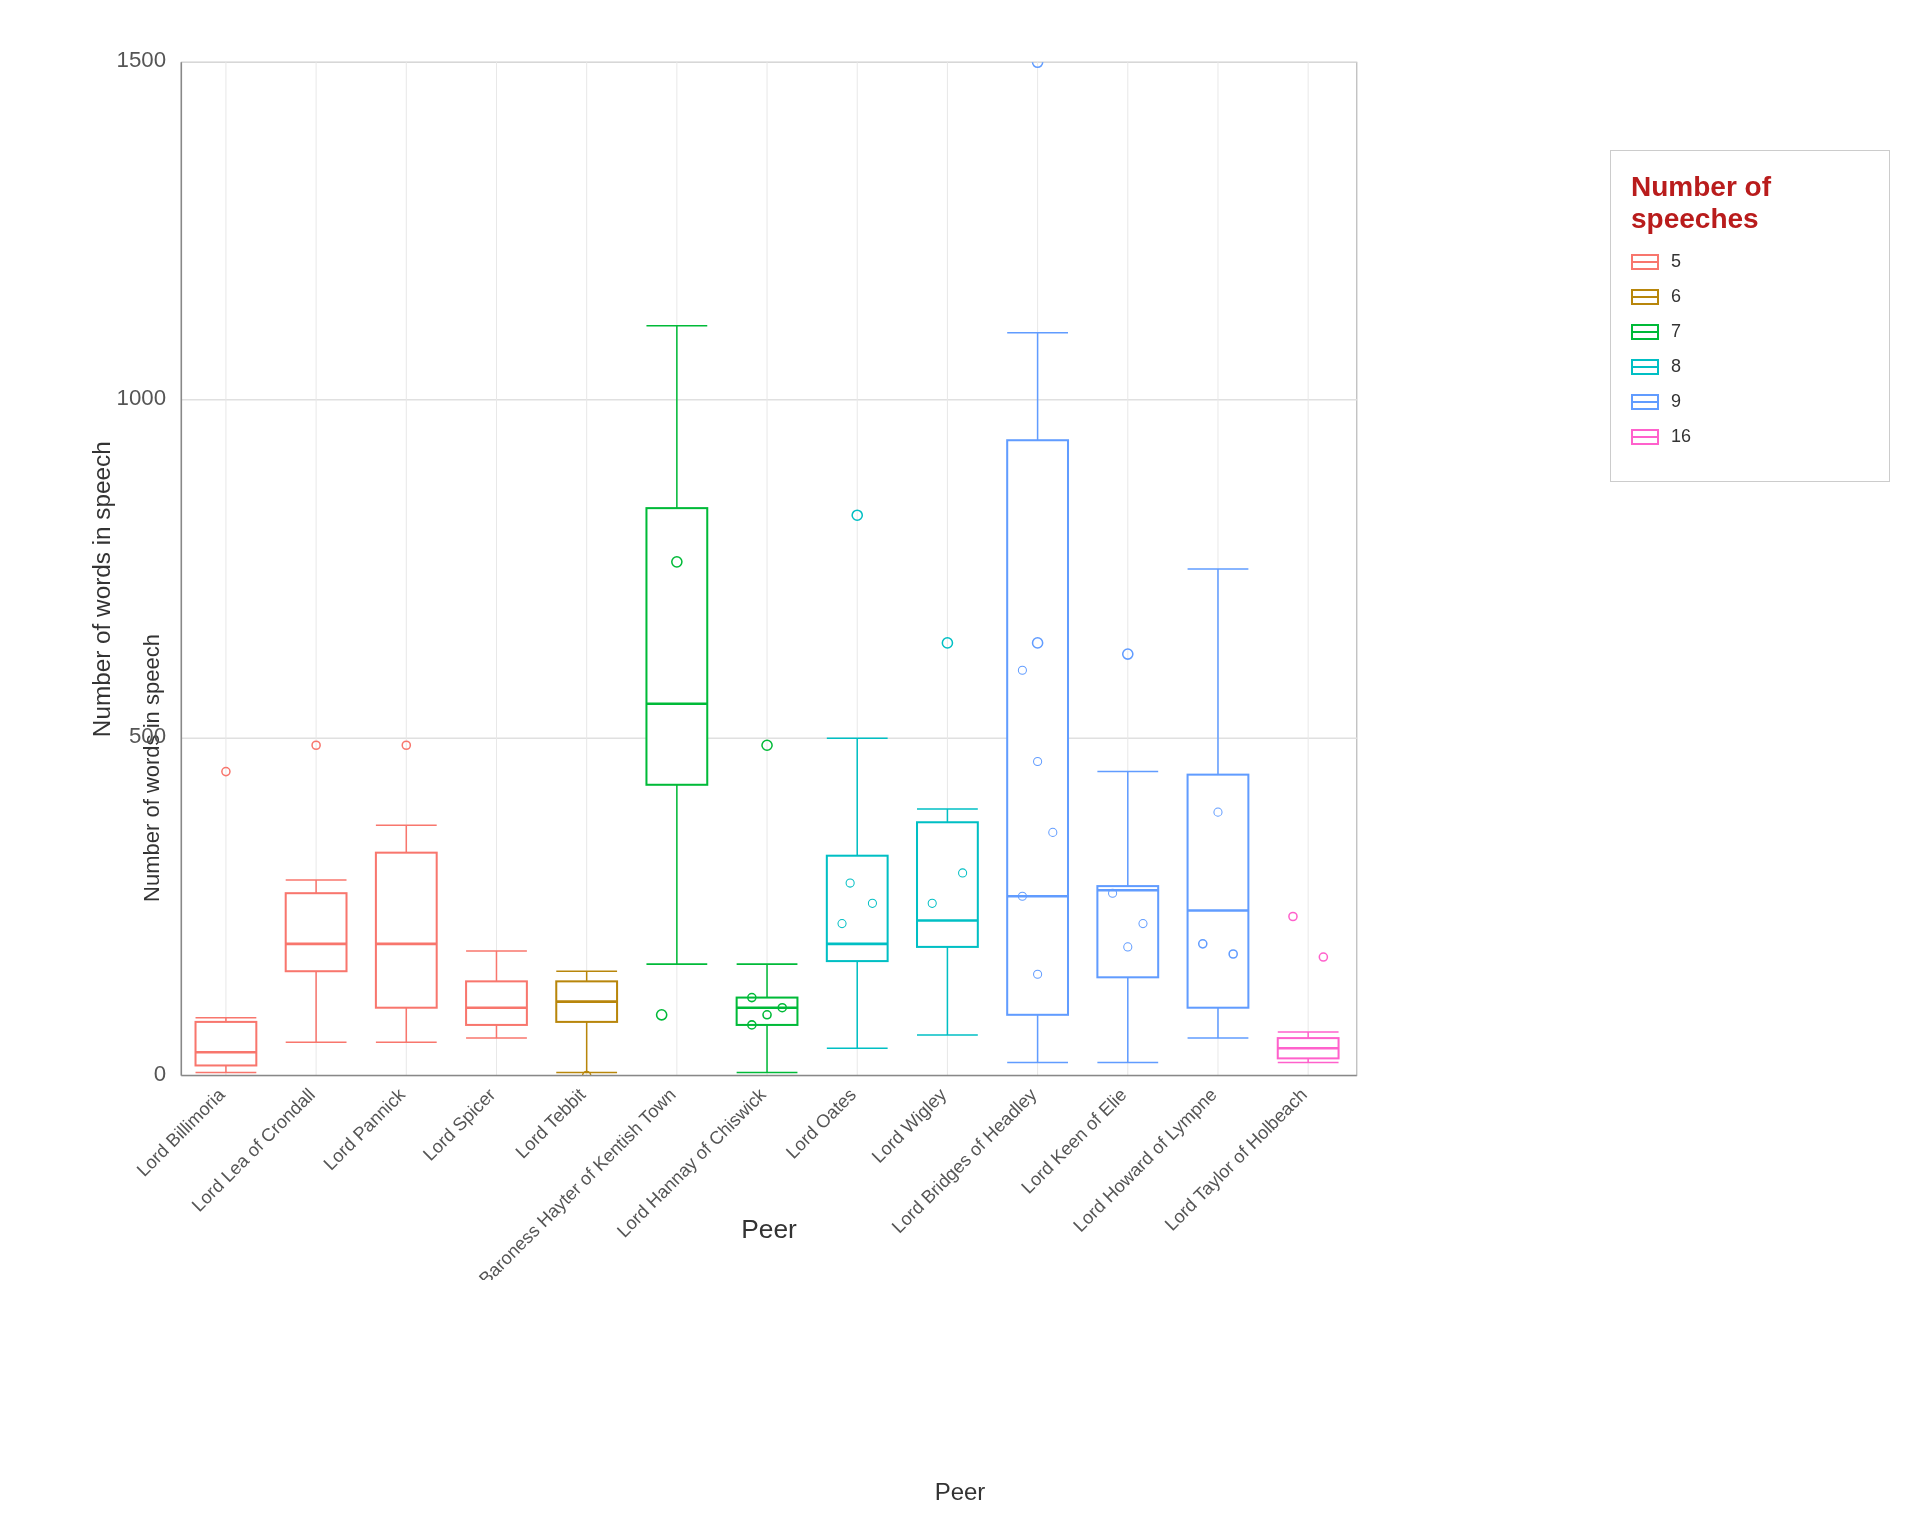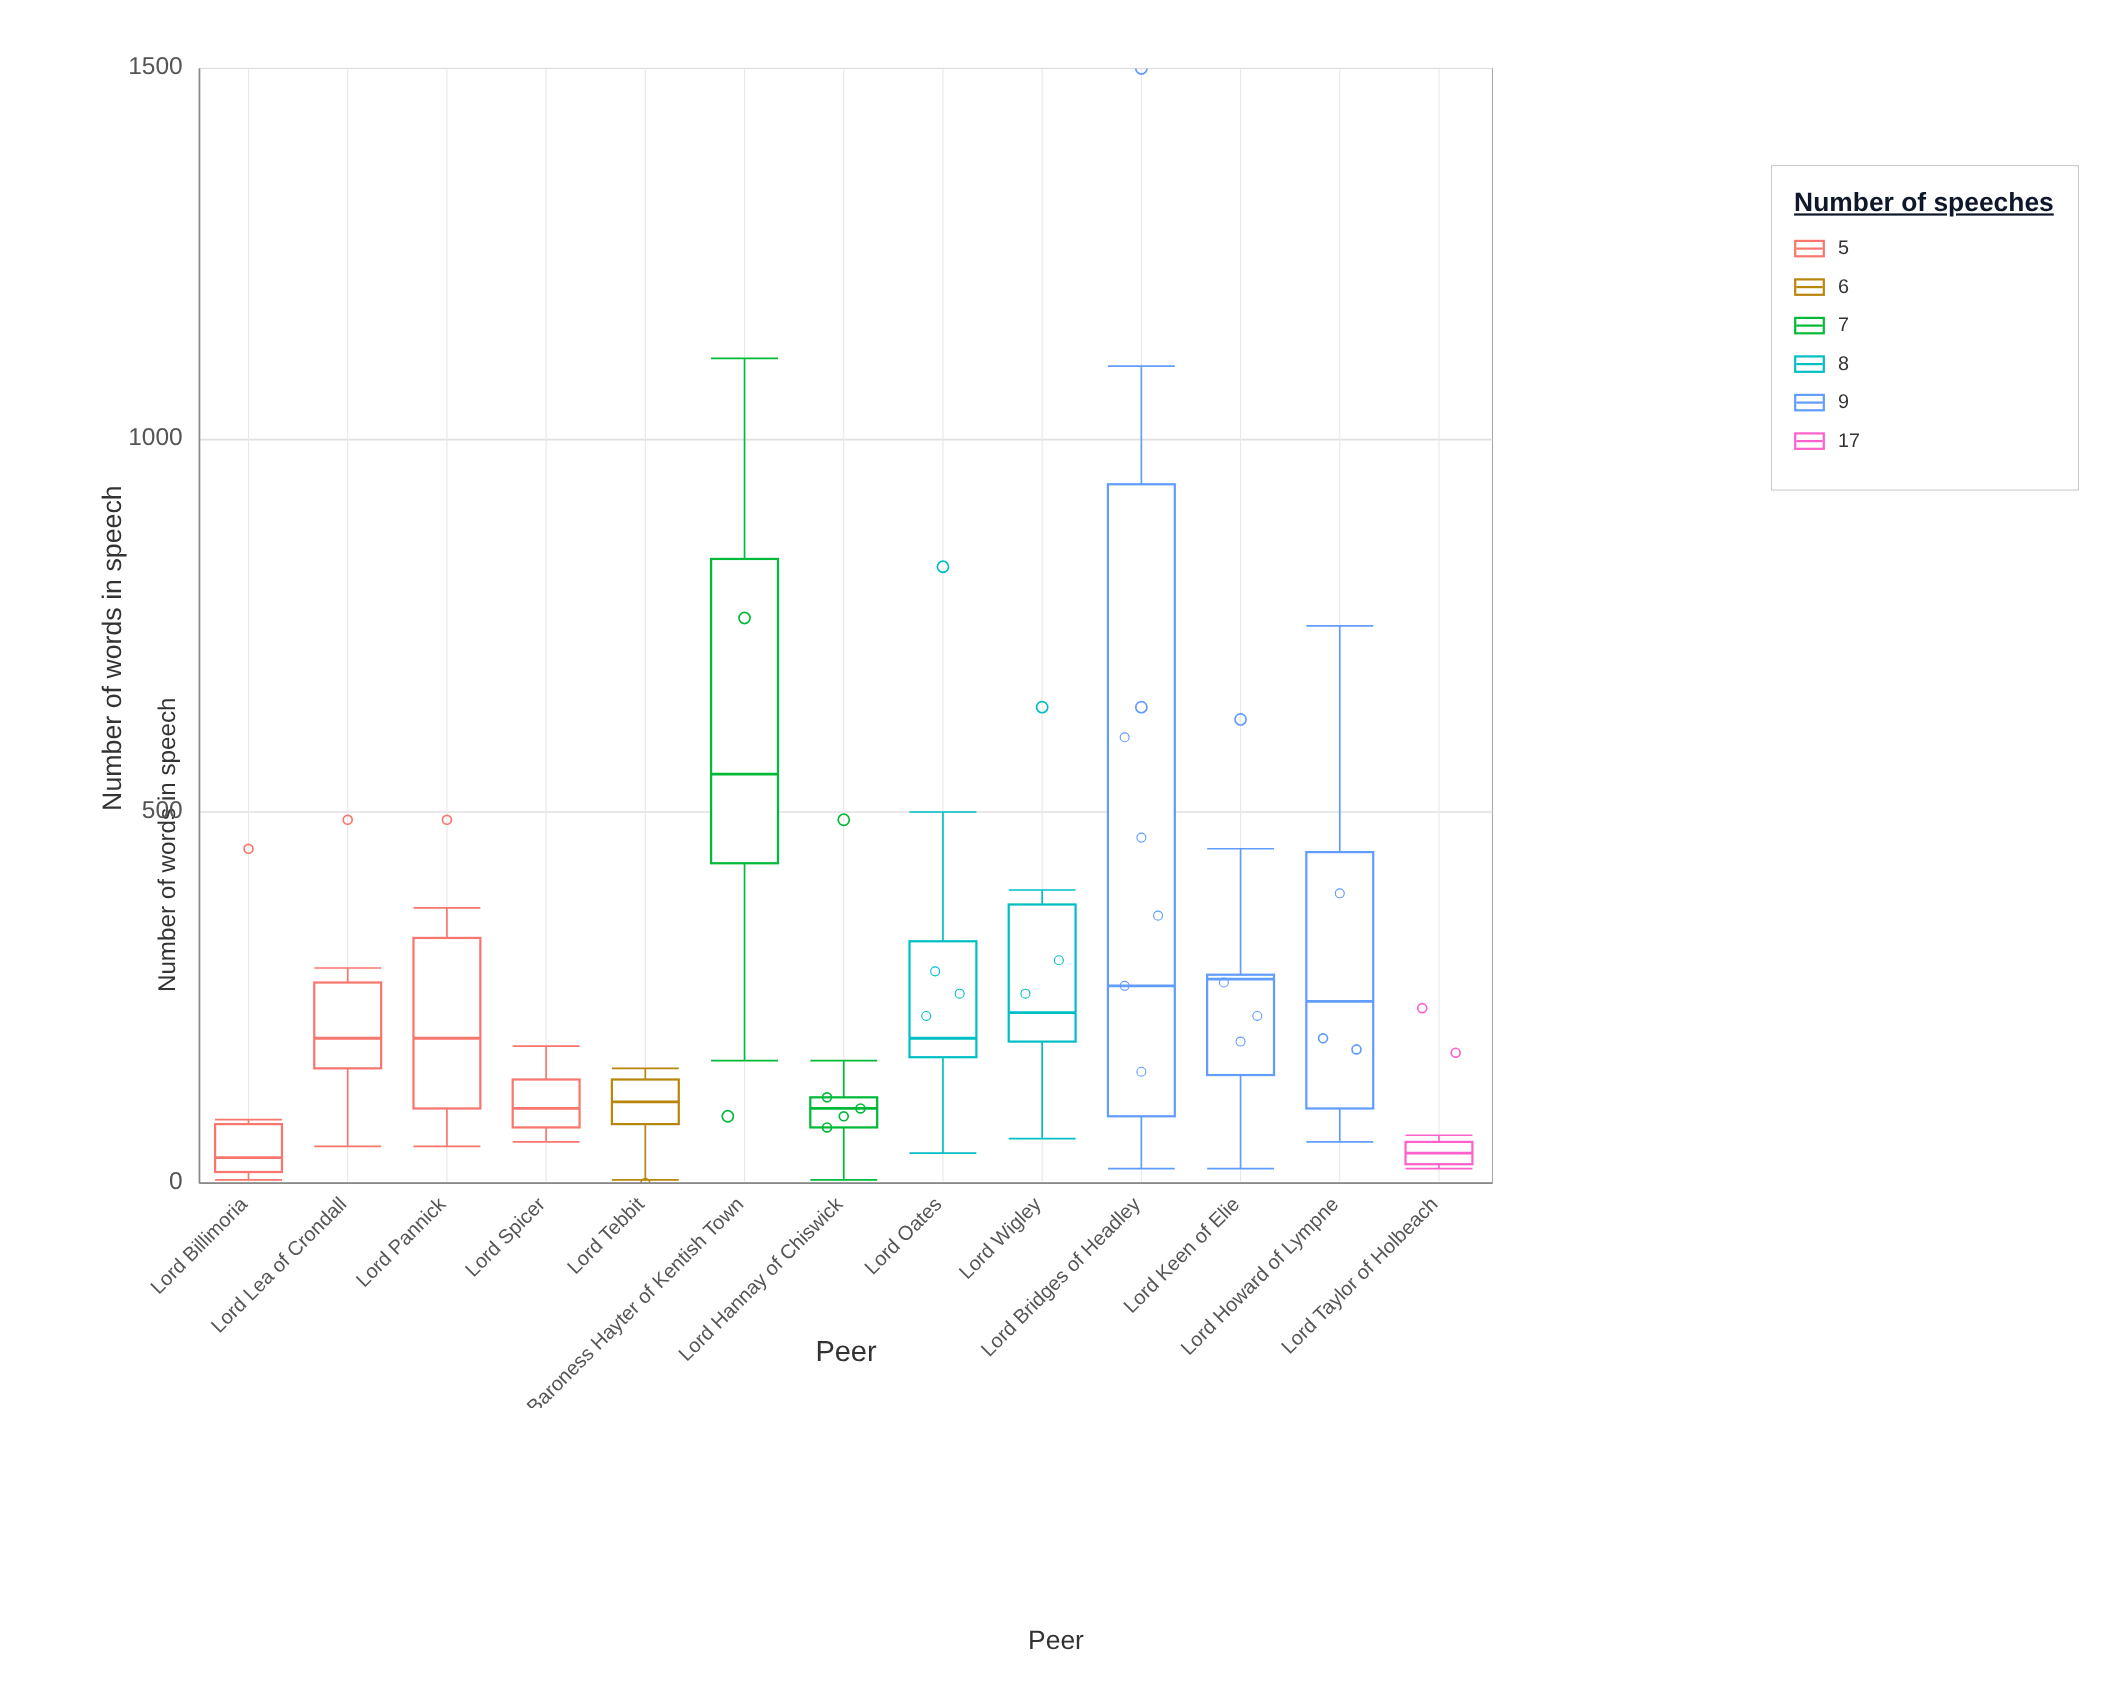--- a/index.html
+++ b/index.html
@@ -36,25 +36,24 @@
       position: absolute;
       right: 20px;
       top: 120px;
       width: 280px;
       border: 1px solid #ccc;
       padding: 20px;
       background: #fff;
     }
     
     .legend-title {
-      font-size: 24px;
+      font-size: 28px;
       font-weight: bold;
       margin-bottom: 16px;
-      color: #0f172a;
-      text-decoration: underline;
+      color: #b91c1c;
     }
     
     .legend-item {
       display: flex;
       align-items: center;
       margin-bottom: 14px;
       font-size: 18px;
       color: #333;
     }
     
@@ -309,17 +308,17 @@
     <div class="legend-item">
       <div class="legend-box" style="border-color:#00BFC4; color:#00BFC4;"></div>
       <span>8</span>
     </div>
     <div class="legend-item">
       <div class="legend-box" style="border-color:#619CFF; color:#619CFF;"></div>
       <span>9</span>
     </div>
     <div class="legend-item">
       <div class="legend-box" style="border-color:#FF61CC; color:#FF61CC;"></div>
-      <span>17</span>
+      <span>16</span>
     </div>
   </div>
 
 </div>
 
 </body></html>

